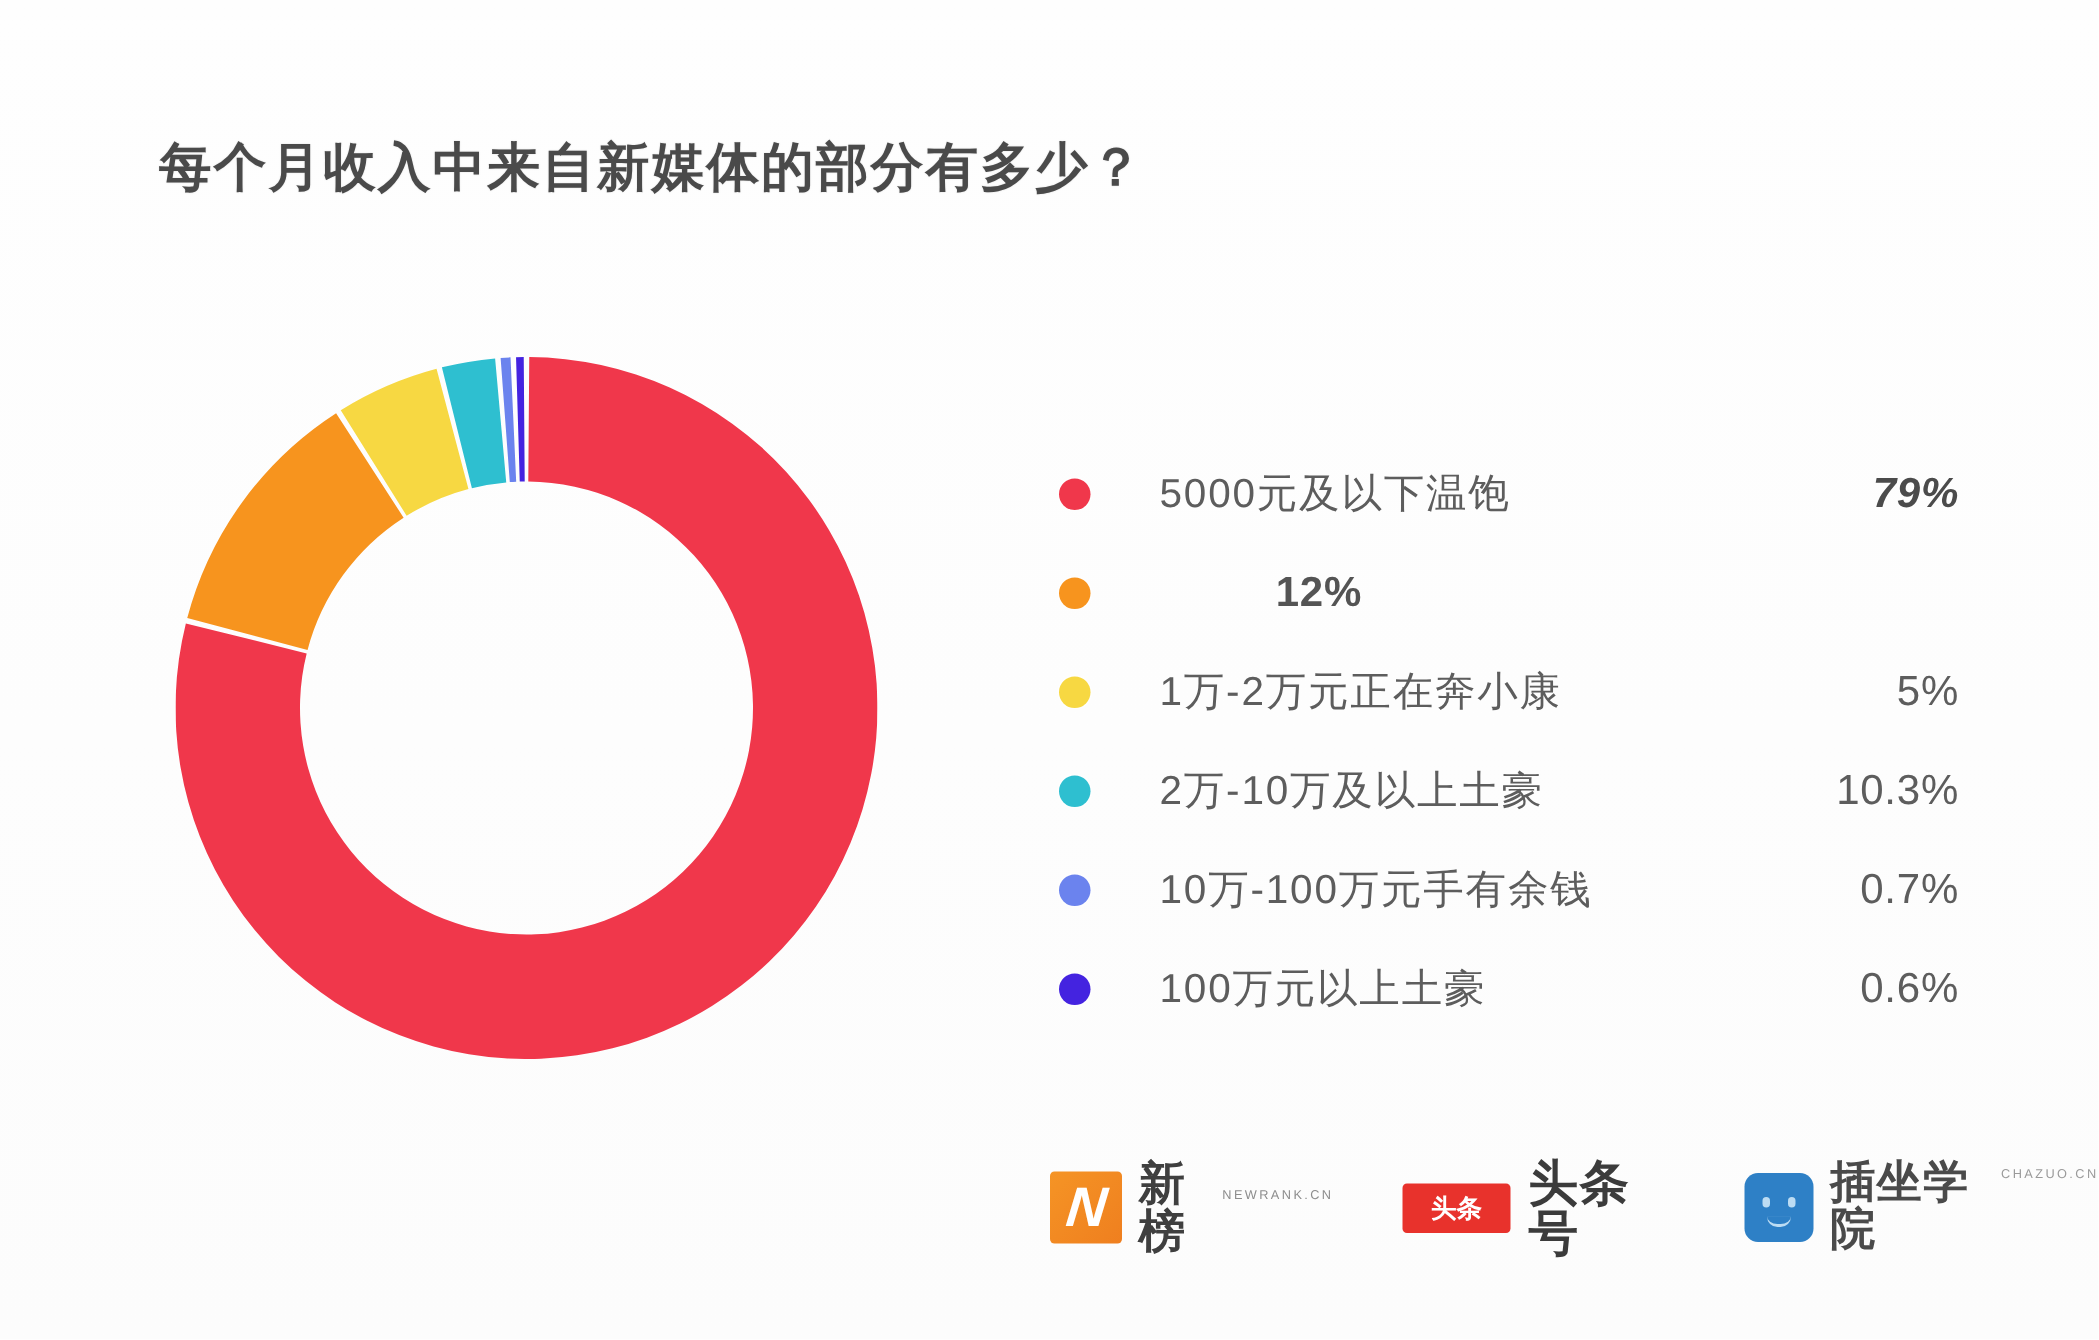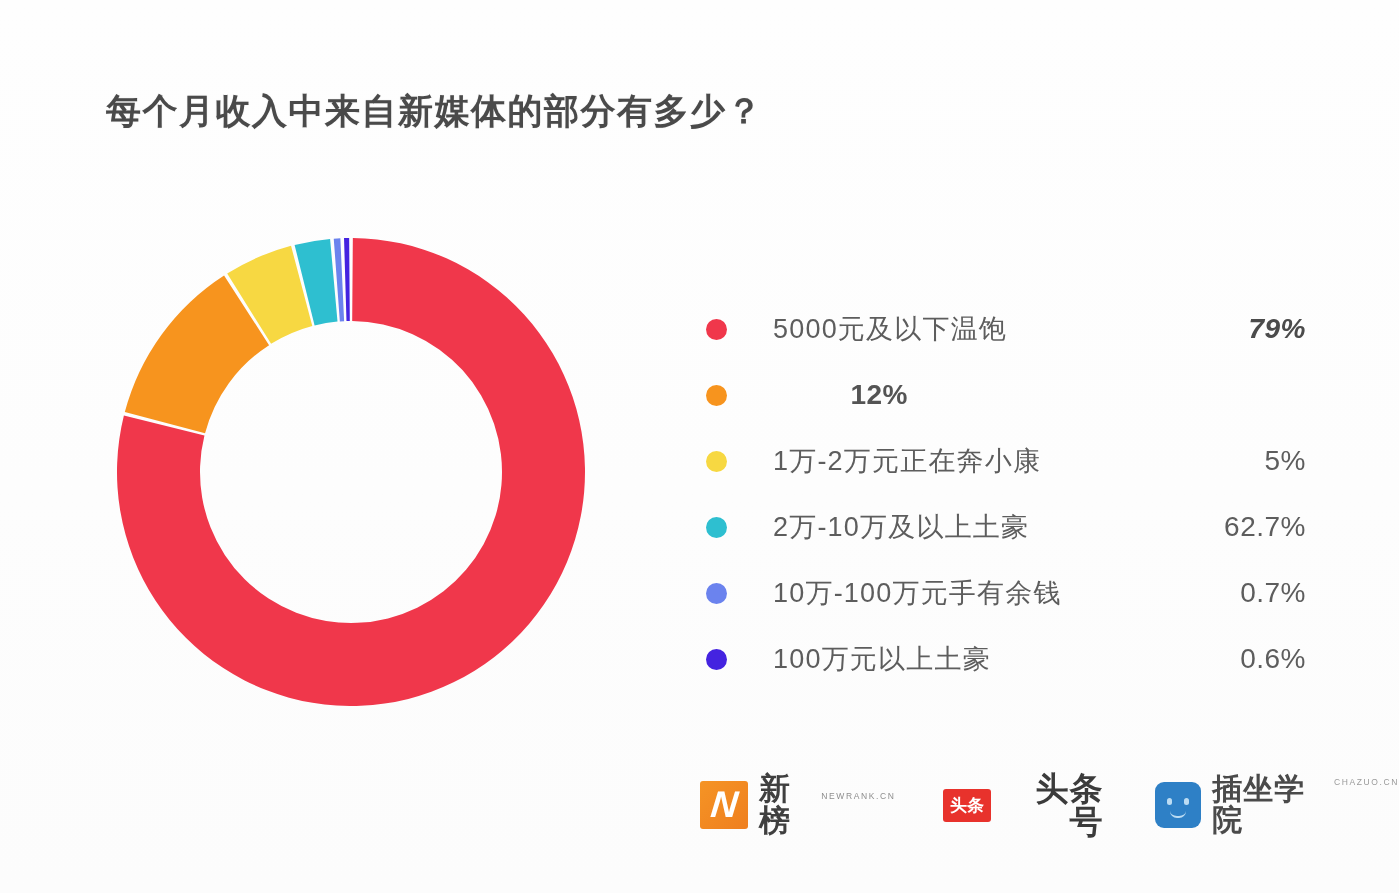--- a/index.html
+++ b/index.html
@@ -148,41 +148,40 @@
   }
   .nr-en {
     font-size: 8.5px;
     color: #8d8d8d;
     letter-spacing: 1.6px;
     margin-top: 18px;
   }
 
   
   .tt-mark {
-    width: 48px;
+    width: 72px;
     height: 33px;
     border-radius: 3px;
     background: #e8322c;
     color: #ffffff;
     font-size: 17px;
     font-weight: bold;
     display: flex;
     align-items: center;
     justify-content: center;
     letter-spacing: 0px;
     flex: 0 0 auto;
   }
   .tt-text {
     margin-left: 12px;
     font-size: 33px;
     font-weight: bold;
     color: #3b3b3b;
     letter-spacing: 1px;
     line-height: 1;
-    text-align: right;
   }
 
   
   .cz-mark {
     width: 46px;
     height: 46px;
     border-radius: 9px;
     background: #2e80c6;
     position: relative;
     flex: 0 0 auto;
@@ -256,21 +255,21 @@
         <span class="legend-value">12%</span>
       </div>
       <div class="legend-row">
         <span class="legend-swatch" style="background: rgb(247, 216, 66);"></span>
         <span class="legend-label">1万-2万元正在奔小康</span>
         <span class="legend-value">5%</span>
       </div>
       <div class="legend-row">
         <span class="legend-swatch" style="background: rgb(46, 191, 208);"></span>
         <span class="legend-label">2万-10万及以上土豪</span>
-        <span class="legend-value">62.7%</span>
+        <span class="legend-value">10.3%</span>
       </div>
       <div class="legend-row">
         <span class="legend-swatch" style="background: rgb(107, 131, 238);"></span>
         <span class="legend-label">10万-100万元手有余钱</span>
         <span class="legend-value">0.7%</span>
       </div>
       <div class="legend-row">
         <span class="legend-swatch" style="background: rgb(68, 35, 224);"></span>
         <span class="legend-label">100万元以上土豪</span>
         <span class="legend-value">0.6%</span>

